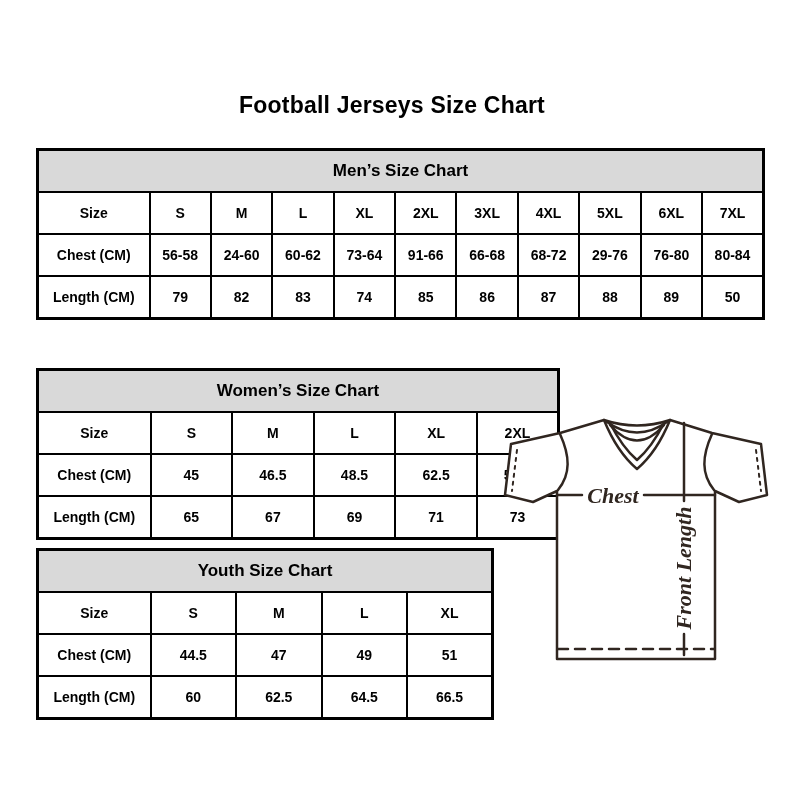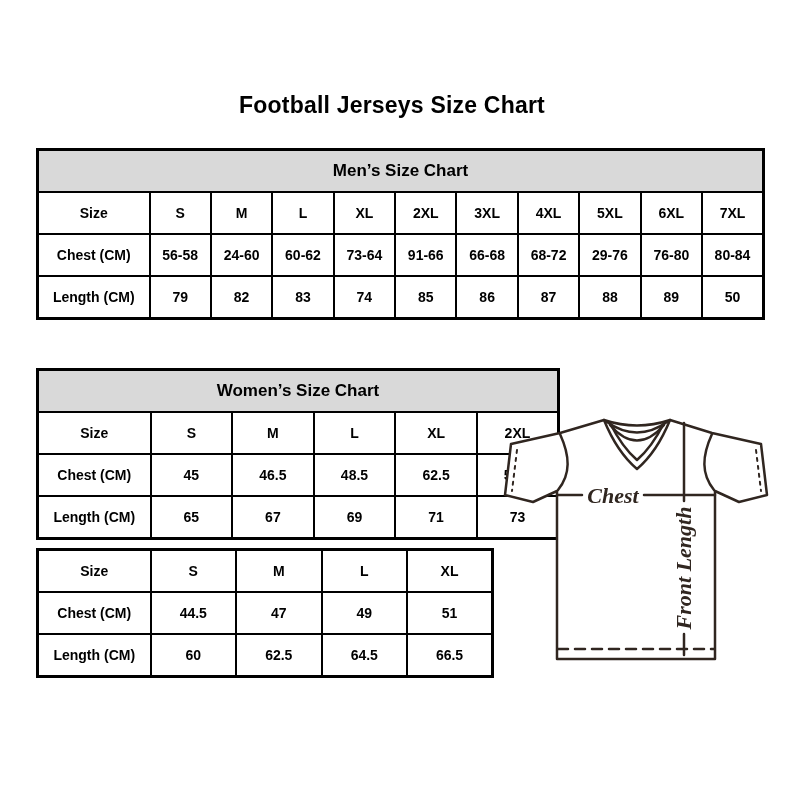--- a/index.html
+++ b/index.html
@@ -109,20 +109,23 @@
       <td>73</td>
     </tr>
     </tbody>
   </table>
 
   <table class="size-table youth">
     <colgroup>
         <col style="width:113px">
       </colgroup>
     <tbody>
+    <tr class="hdr">
+      <td colspan="5">Youth Size Chart</td>
+    </tr>
     <tr>
       <td>Size</td>
       <td>S</td>
       <td>M</td>
       <td>L</td>
       <td>XL</td>
     </tr>
     <tr>
       <td>Chest (CM)</td>
       <td>44.5</td>

